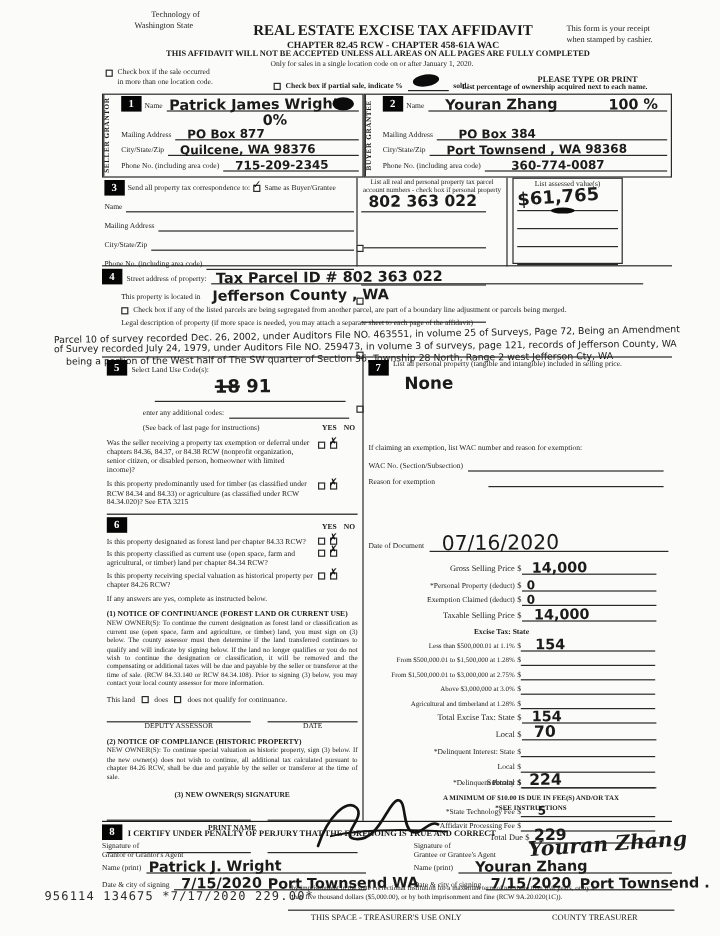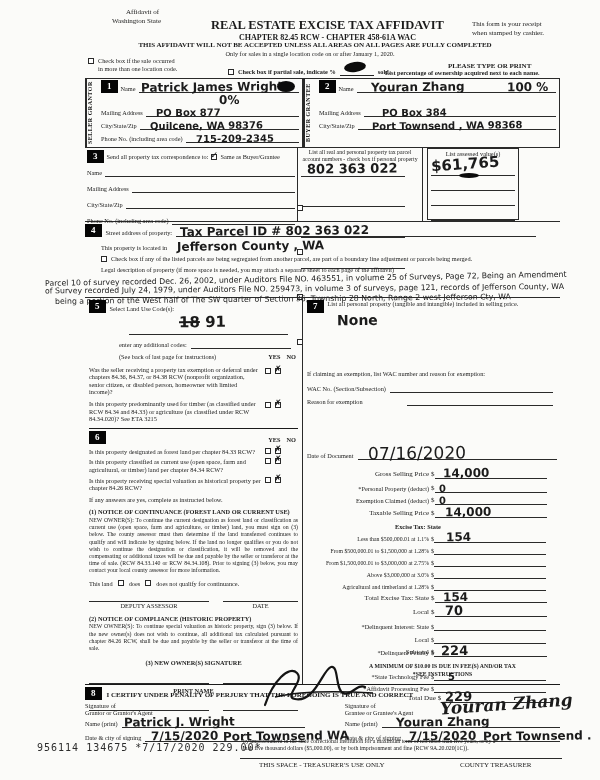--- a/index.html
+++ b/index.html
@@ -29,21 +29,21 @@
   .sig { font-family:"DejaVu Serif", serif; font-style:italic; font-weight:bold; white-space:nowrap; }
   .blob { background:#0c0c0c; border-radius:50%; }
   s { text-decoration-thickness:2px; }
 </style>
 </head>
 <body>
 
 <div class="page">
 
   <div class="abs" style="left:98px; top:8px; width:130px;">
-    <div class="t7" style="padding-left:28px;">Affidavit of</div>
+    <div class="t7" style="padding-left:28px;">Technology of</div>
     <div class="t7" style="padding-left:14px;">Washington State</div>
   </div>
 
   <div class="abs c" style="left:200px; top:18px; width:255px;">
     <div class="b" style="font-size:12.5px;">REAL ESTATE EXCISE TAX AFFIDAVIT</div>
     <div class="b t8">CHAPTER 82.45 RCW - CHAPTER 458-61A WAC</div>
   </div>
   <div class="abs c b t7" style="left:95px; top:41px; width:440px;">THIS AFFIDAVIT WILL NOT BE ACCEPTED UNLESS ALL AREAS ON ALL PAGES ARE FULLY COMPLETED</div>
   <div class="abs c t6" style="left:160px; top:50px; width:300px;">Only for sales in a single location code on or after January 1, 2020.</div>
 
@@ -127,20 +127,26 @@
         <span class="fill">
             <span class="hw hwpos" style="left:18px;">PO Box 384</span>
           </span>
       </div>
       <div class="row" style="gap:3px; margin-top:3px;">
         <span class="t6">City/State/Zip</span>
         <span class="fill">
             <span class="hw hwpos" style="left:14px;">Port Townsend , WA 98368</span>
           </span>
       </div>
+      <div class="row" style="gap:3px; margin-top:3px;">
+        <span class="t6">Phone No. (including area code)</span>
+        <span class="fill">
+            <span class="hw hwpos" style="left:22px;">360-774-0087</span>
+          </span>
+      </div>
     </div>
   </div>
 
   <div class="abs" style="left:85px; top:148px; width:475px; height:74px; border-bottom:1px solid #2a2a2a;">
 
     <div class="abs" style="left:0; top:0; width:212px; height:74px; padding:2px 2px;">
       <div class="row" style="gap:3px; align-items:center;">
         <span class="secnum">3</span>
         <span class="t6">Send all property tax correspondence to:</span>
         <span class="cb">

